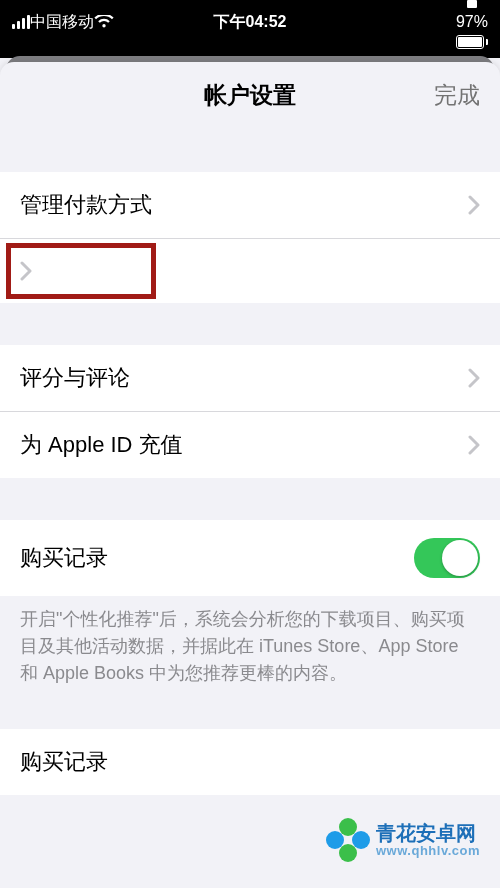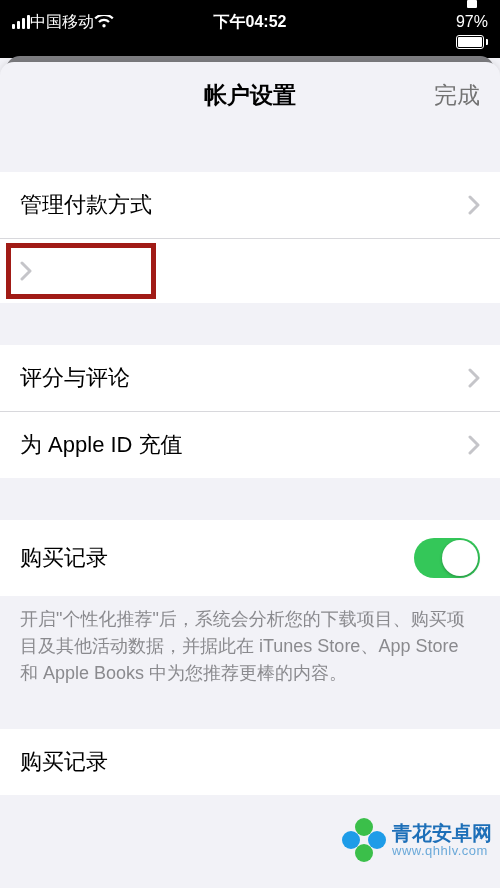--- a/index.html
+++ b/index.html
@@ -37,28 +37,28 @@
     .chevron { color: #c5c5c9; }
     .chevron svg { display:block; }
     .highlight-box { position: absolute; border: 5px solid #a11b16; pointer-events: none; }
     
     .toggle { width: 66px; height: 40px; background: #34c759; border-radius: 20px; position: relative; }
     .toggle-knob { width: 36px; height: 36px; background: #fff; border-radius: 50%; position: absolute; top: 2px; right: 2px; box-shadow: 0 1px 3px rgba(0,0,0,0.3); }
     
     .footer-text { padding: 10px 20px 0 20px; font-size: 18px; line-height: 1.5; color: #8a8a8e; }
     
     
-    .watermark { position: absolute; right: 8px; bottom: 40px; display: flex; align-items: center; gap: 6px; pointer-events:none;}
+    .watermark { position: absolute; right: 20px; bottom: 40px; display: flex; align-items: center; gap: 6px; pointer-events:none;}
     .wm-icon { width: 44px; height: 44px; position: relative; }
     .wm-petal { position:absolute; width:18px; height:18px; border-radius:50%; }
     .wm-petal.g{ background:#3bbf4a; } .wm-petal.b{ background:#1e9ce8; }
     .wm-petal.p1{ top:0; left:13px;} .wm-petal.p2{ top:13px; left:26px;} .wm-petal.p3{ top:26px; left:13px;} .wm-petal.p4{ top:13px; left:0;}
     .wm-text { display:flex; flex-direction:column; line-height:1.1; }
     .wm-title { font-size:20px; font-weight:600; color:#1d6fb8; }
-    .wm-url { font-size:13px; color:#6aa9d9; letter-spacing:0.5px;}
+    .wm-url { font-size:13px; color:#6aa9d9; letter-spacing:0.5px;font-weight:bold;}
   </style>
 </head>
 <body>
 
 <div class="status-bar">
   <div class="status-left">
     <span class="signal-icon">
         <span></span>
         <span></span>
         <span></span>

